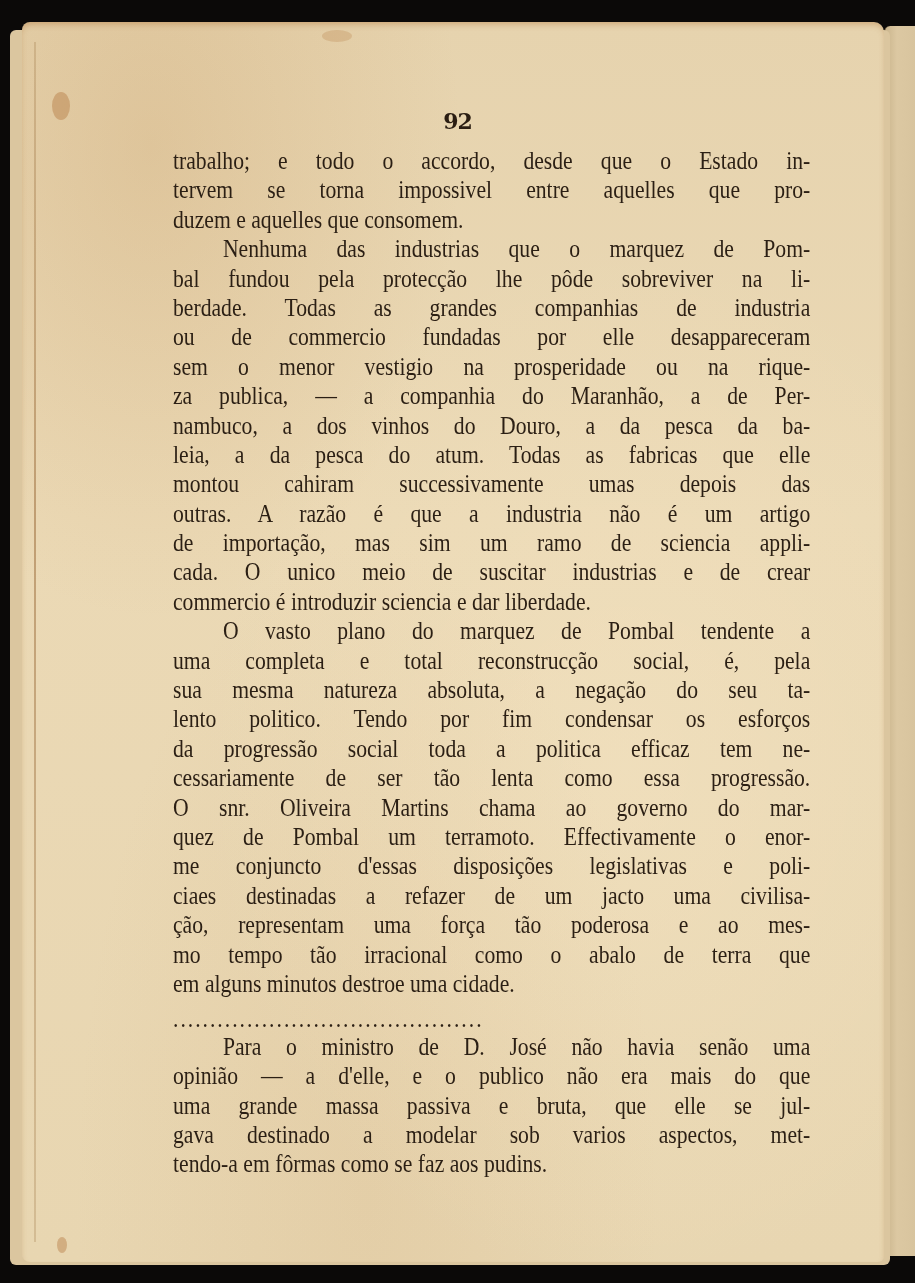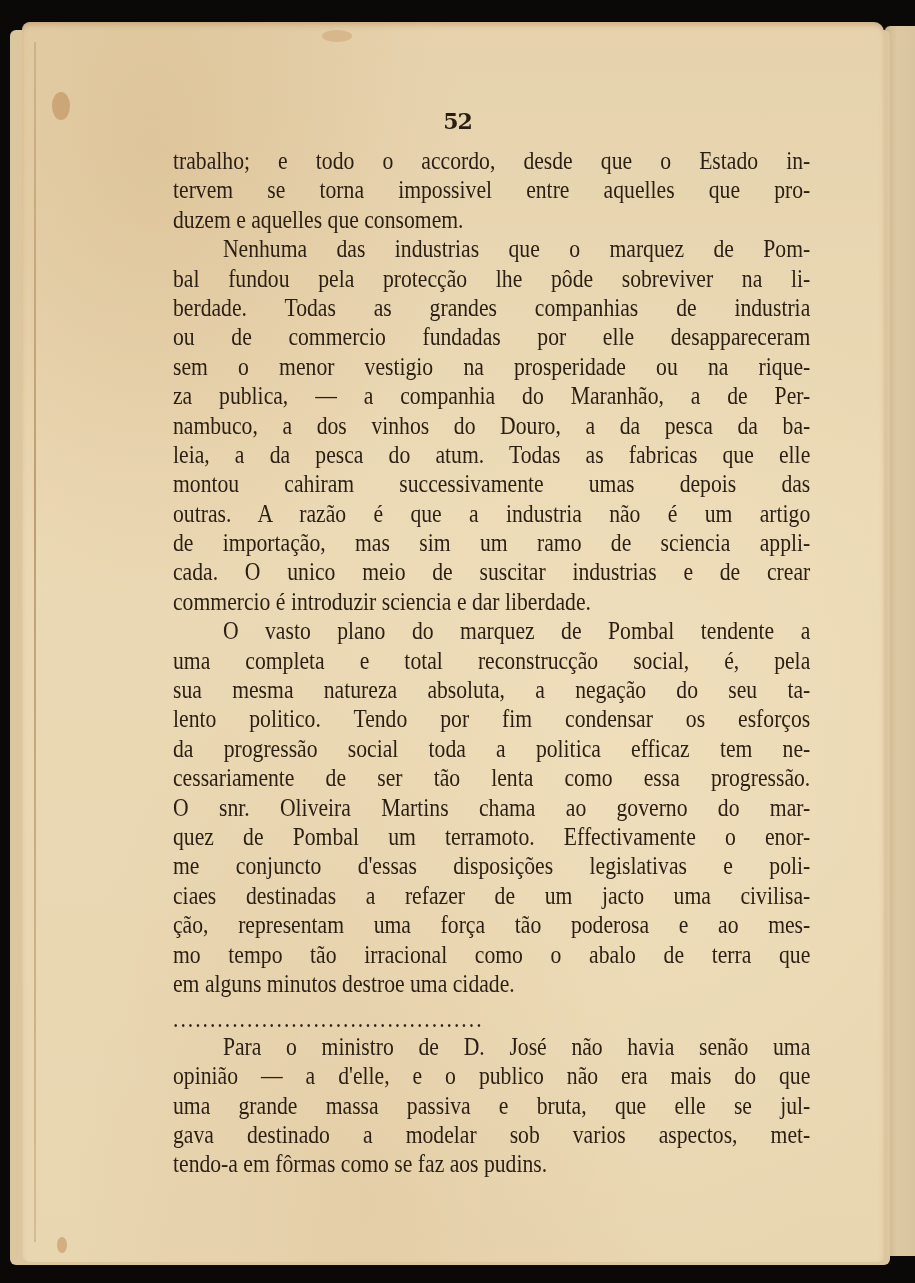--- a/index.html
+++ b/index.html
@@ -116,21 +116,21 @@
 
 <div class="scan">
   <div class="page-next"></div>
   <div class="page-under"></div>
   <div class="page">
     <div class="stain" style="left:30px;top:70px;width:18px;height:28px;"></div>
     <div class="stain" style="left:35px;top:1215px;width:10px;height:16px;"></div>
     <div class="stain" style="left:300px;top:8px;width:30px;height:12px;opacity:0.6;"></div>
   </div>
 
-  <div class="page-number">52</div>
+  <div class="page-number">92</div>
 
   <div class="text-block">
     <div>
       <span class="line">trabalho; e todo o accordo, desde que o Estado in-</span>
       <span class="line">tervem se torna impossivel entre aquelles que pro-</span>
       <span class="line last">duzem e aquelles que consomem.</span>
     </div>
     <div>
       <span class="line indent">Nenhuma das industrias que o marquez de Pom-</span>
       <span class="line">bal fundou pela protecção lhe pôde sobreviver na li-</span>

